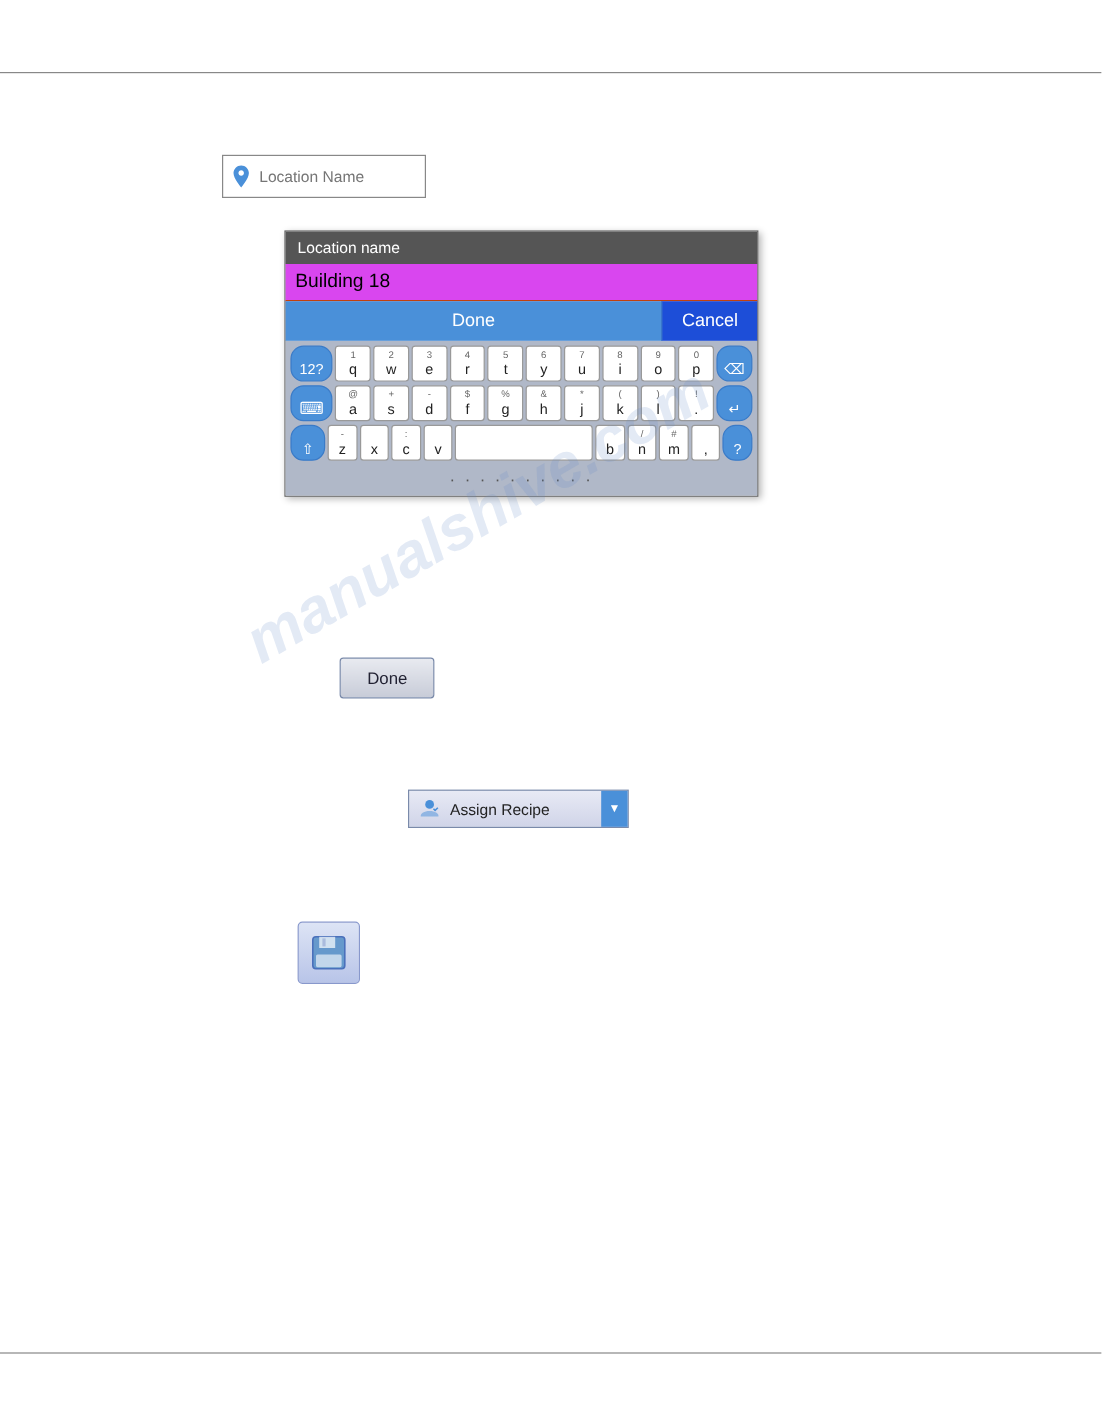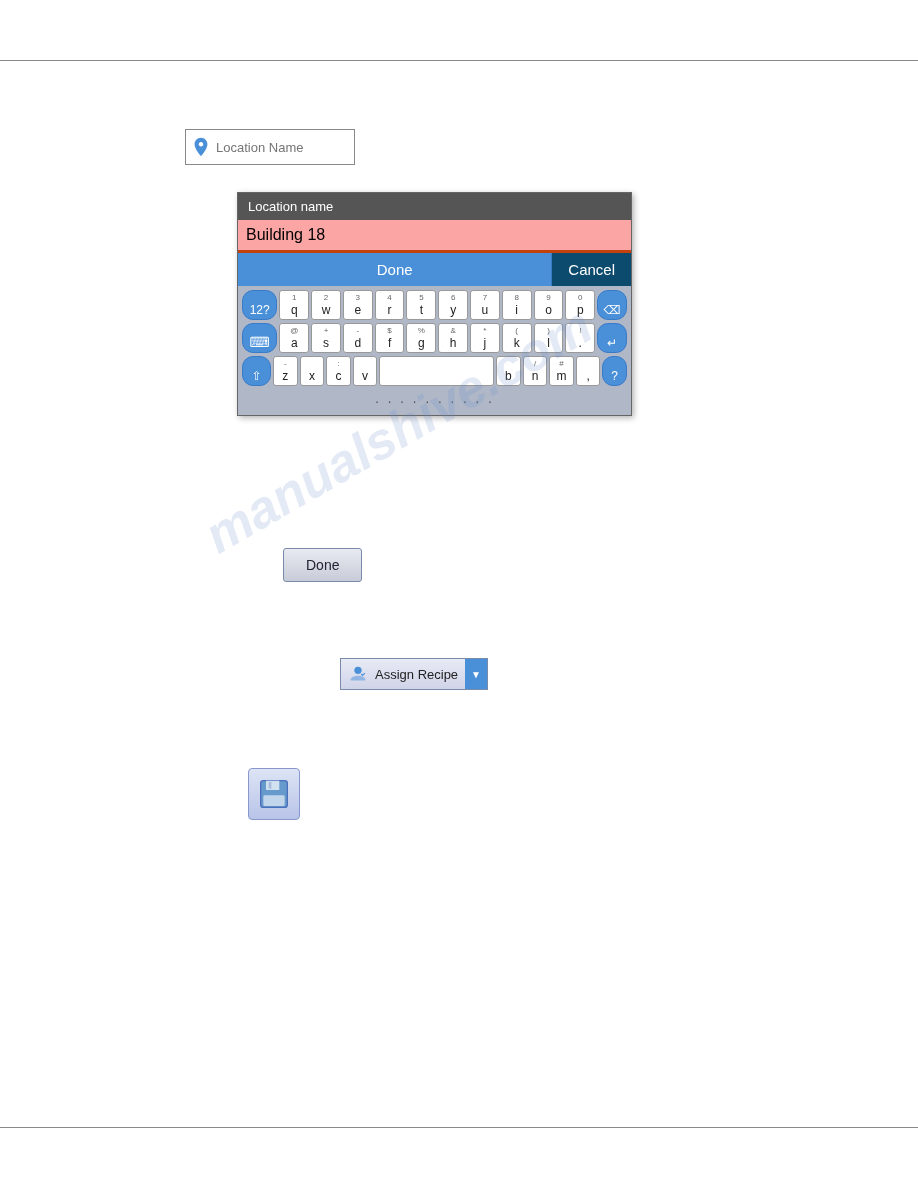--- a/index.html
+++ b/index.html
@@ -68,44 +68,44 @@
     }
 
     .kbd-title-bar {
       background: #555;
       color: #fff;
       font-size: 13px;
       padding: 6px 10px;
     }
 
     .kbd-text-input {
-      background: #fca5a5;
+      background: #d946ef;
       border: none;
-      border-bottom: 3px solid #c2410c;
+      border-bottom: 1px solid #c2410c;
       font-size: 16px;
       padding: 6px 8px;
       width: 100%;
       outline: none;
     }
 
     .kbd-action-row {
       display: flex;
       margin: 0;
     }
     .kbd-done-btn {
       flex: 1;
       background: #4a90d9;
       color: #fff;
       border: none;
       font-size: 15px;
       padding: 8px 0;
       cursor: pointer;
     }
     .kbd-cancel-btn {
-      background: #0c4a6e;
+      background: #1d4ed8;
       color: #fff;
       border: none;
       border-left: 1px solid #3a7bc8;
       font-size: 15px;
       padding: 8px 16px;
       cursor: pointer;
     }
 
     
     .kbd-body {
@@ -195,21 +195,21 @@
     
     .assign-recipe-container {
       position: absolute;
       top: 658px;
       left: 340px;
       display: flex;
       align-items: center;
       border: 1px solid #7a8aaa;
       background: linear-gradient(to bottom, #e8eaf5, #d0d4e8);
       height: 32px;
-      width: 148px;
+      width: 184px;
     }
     .assign-recipe-icon {
       width: 28px;
       height: 28px;
       display: flex;
       align-items: center;
       justify-content: center;
       margin: 0 3px;
     }
     .assign-recipe-label {

